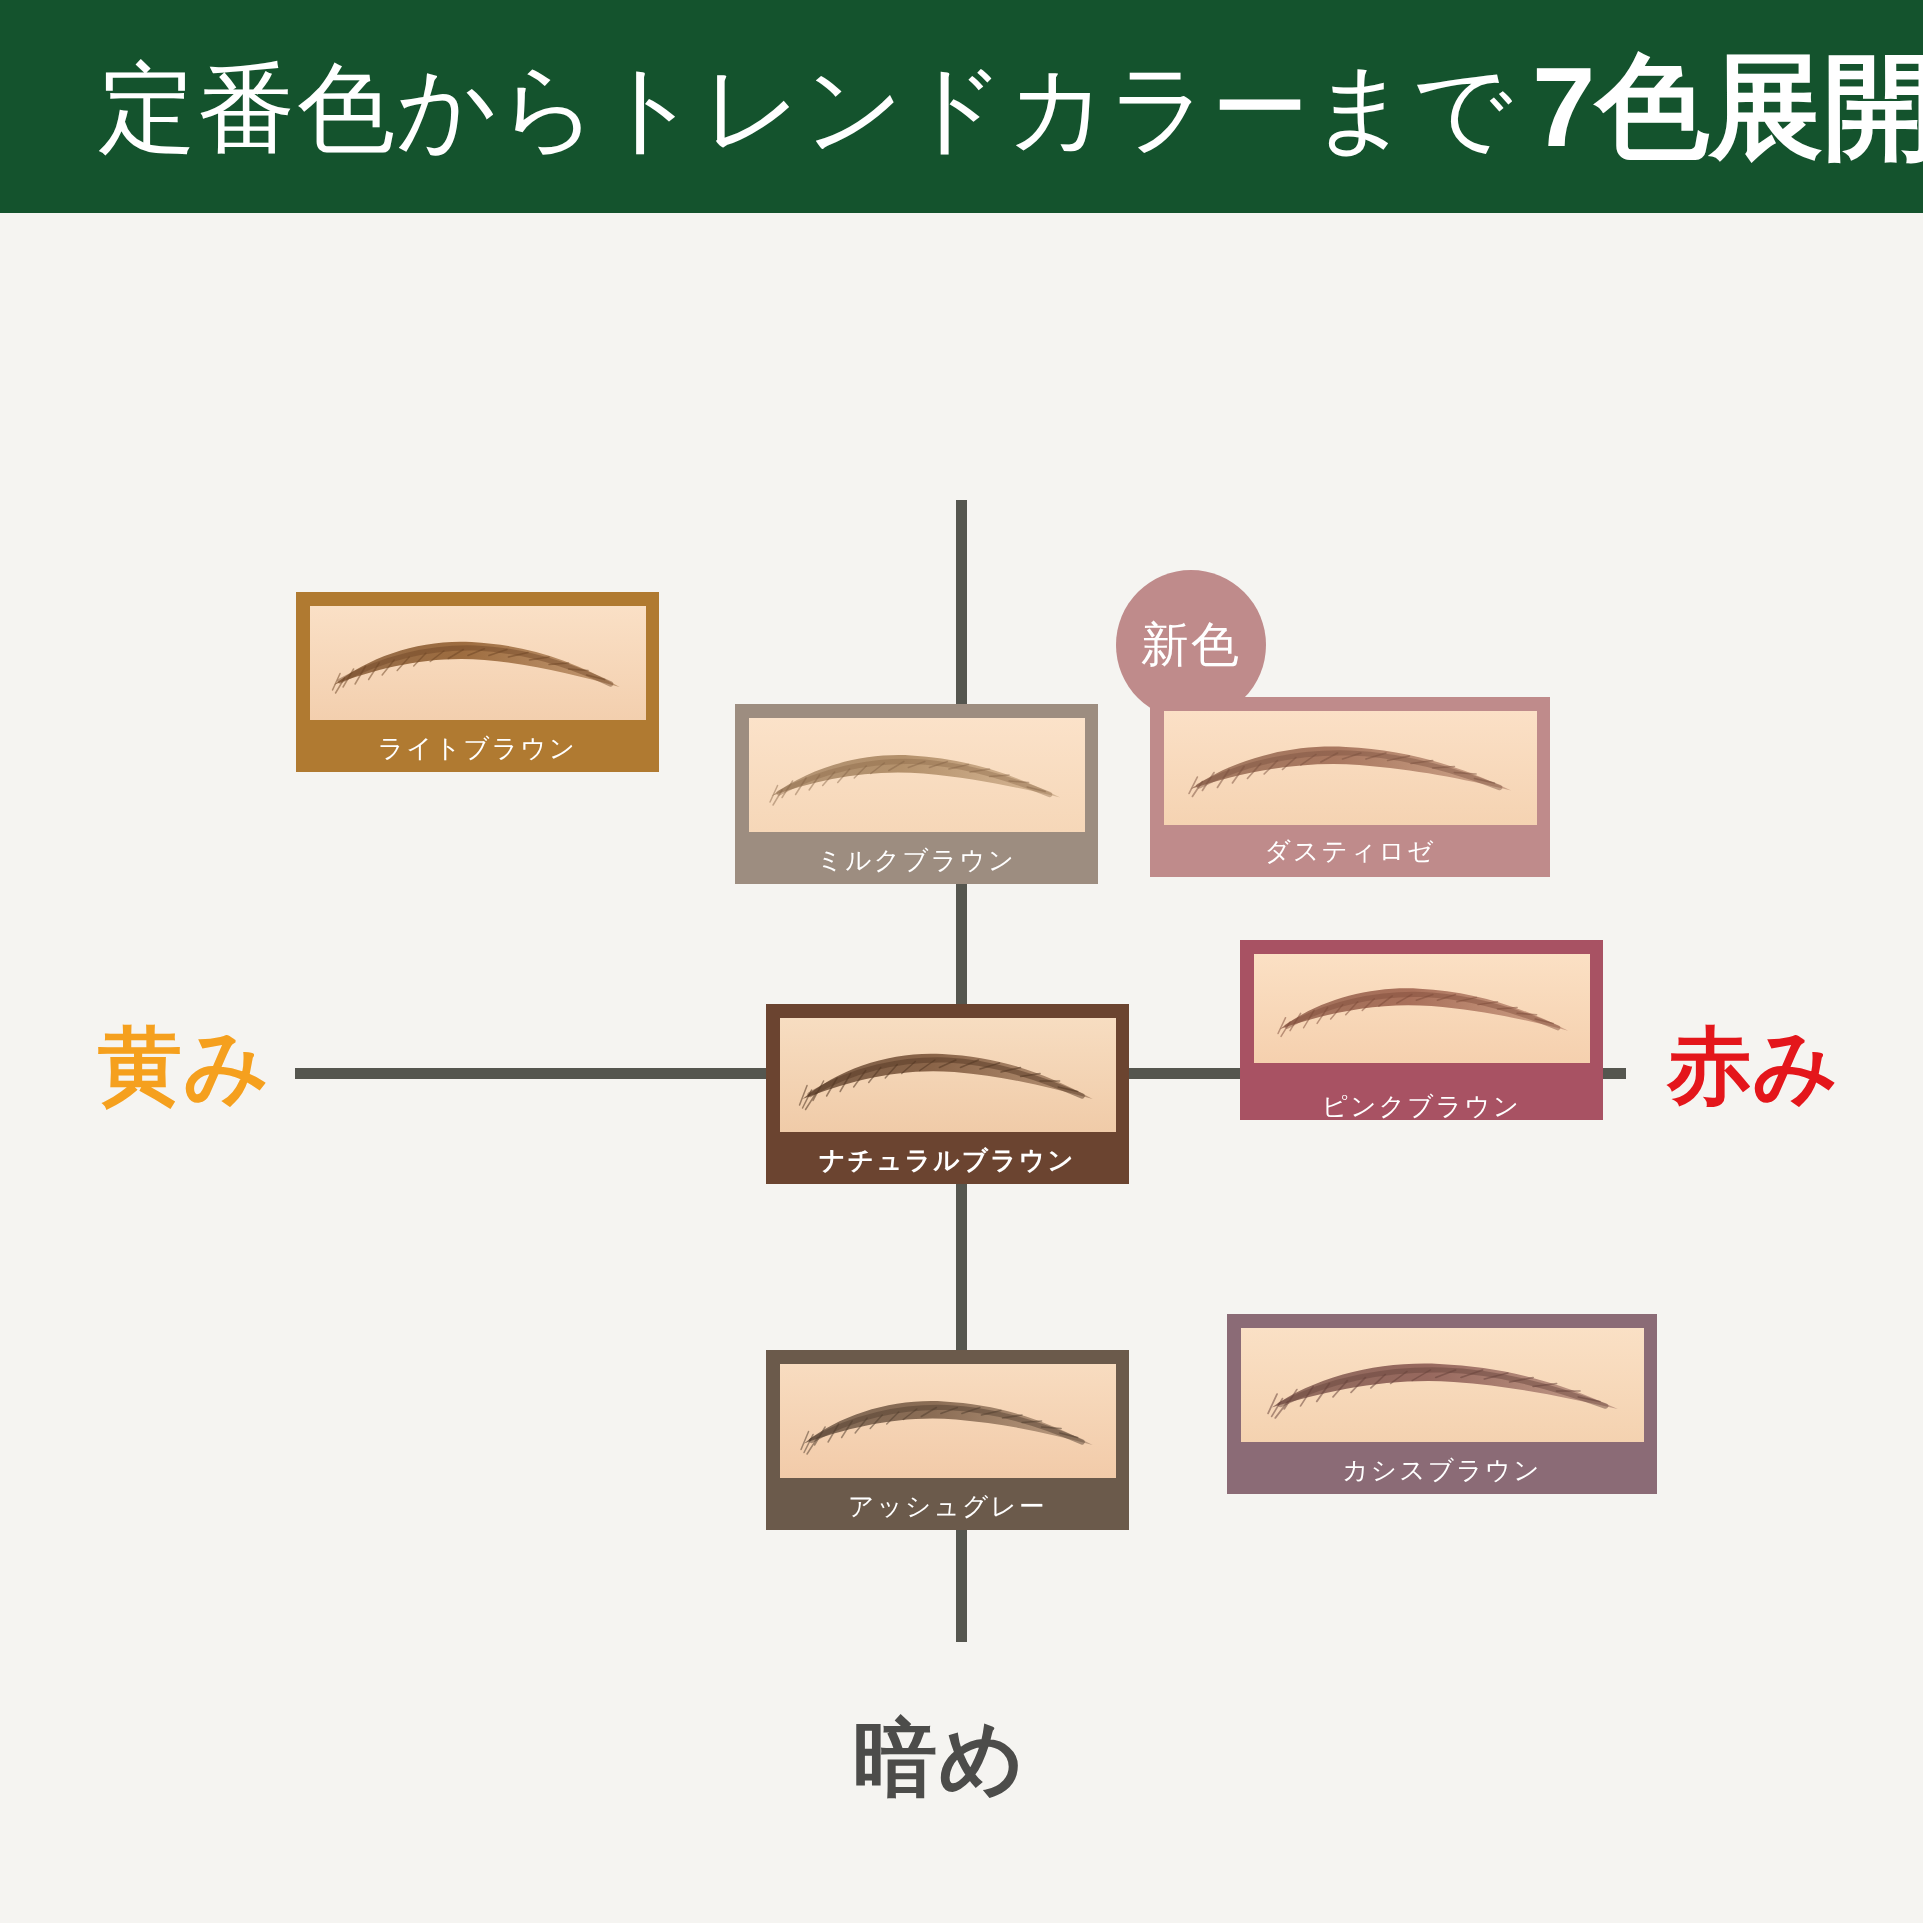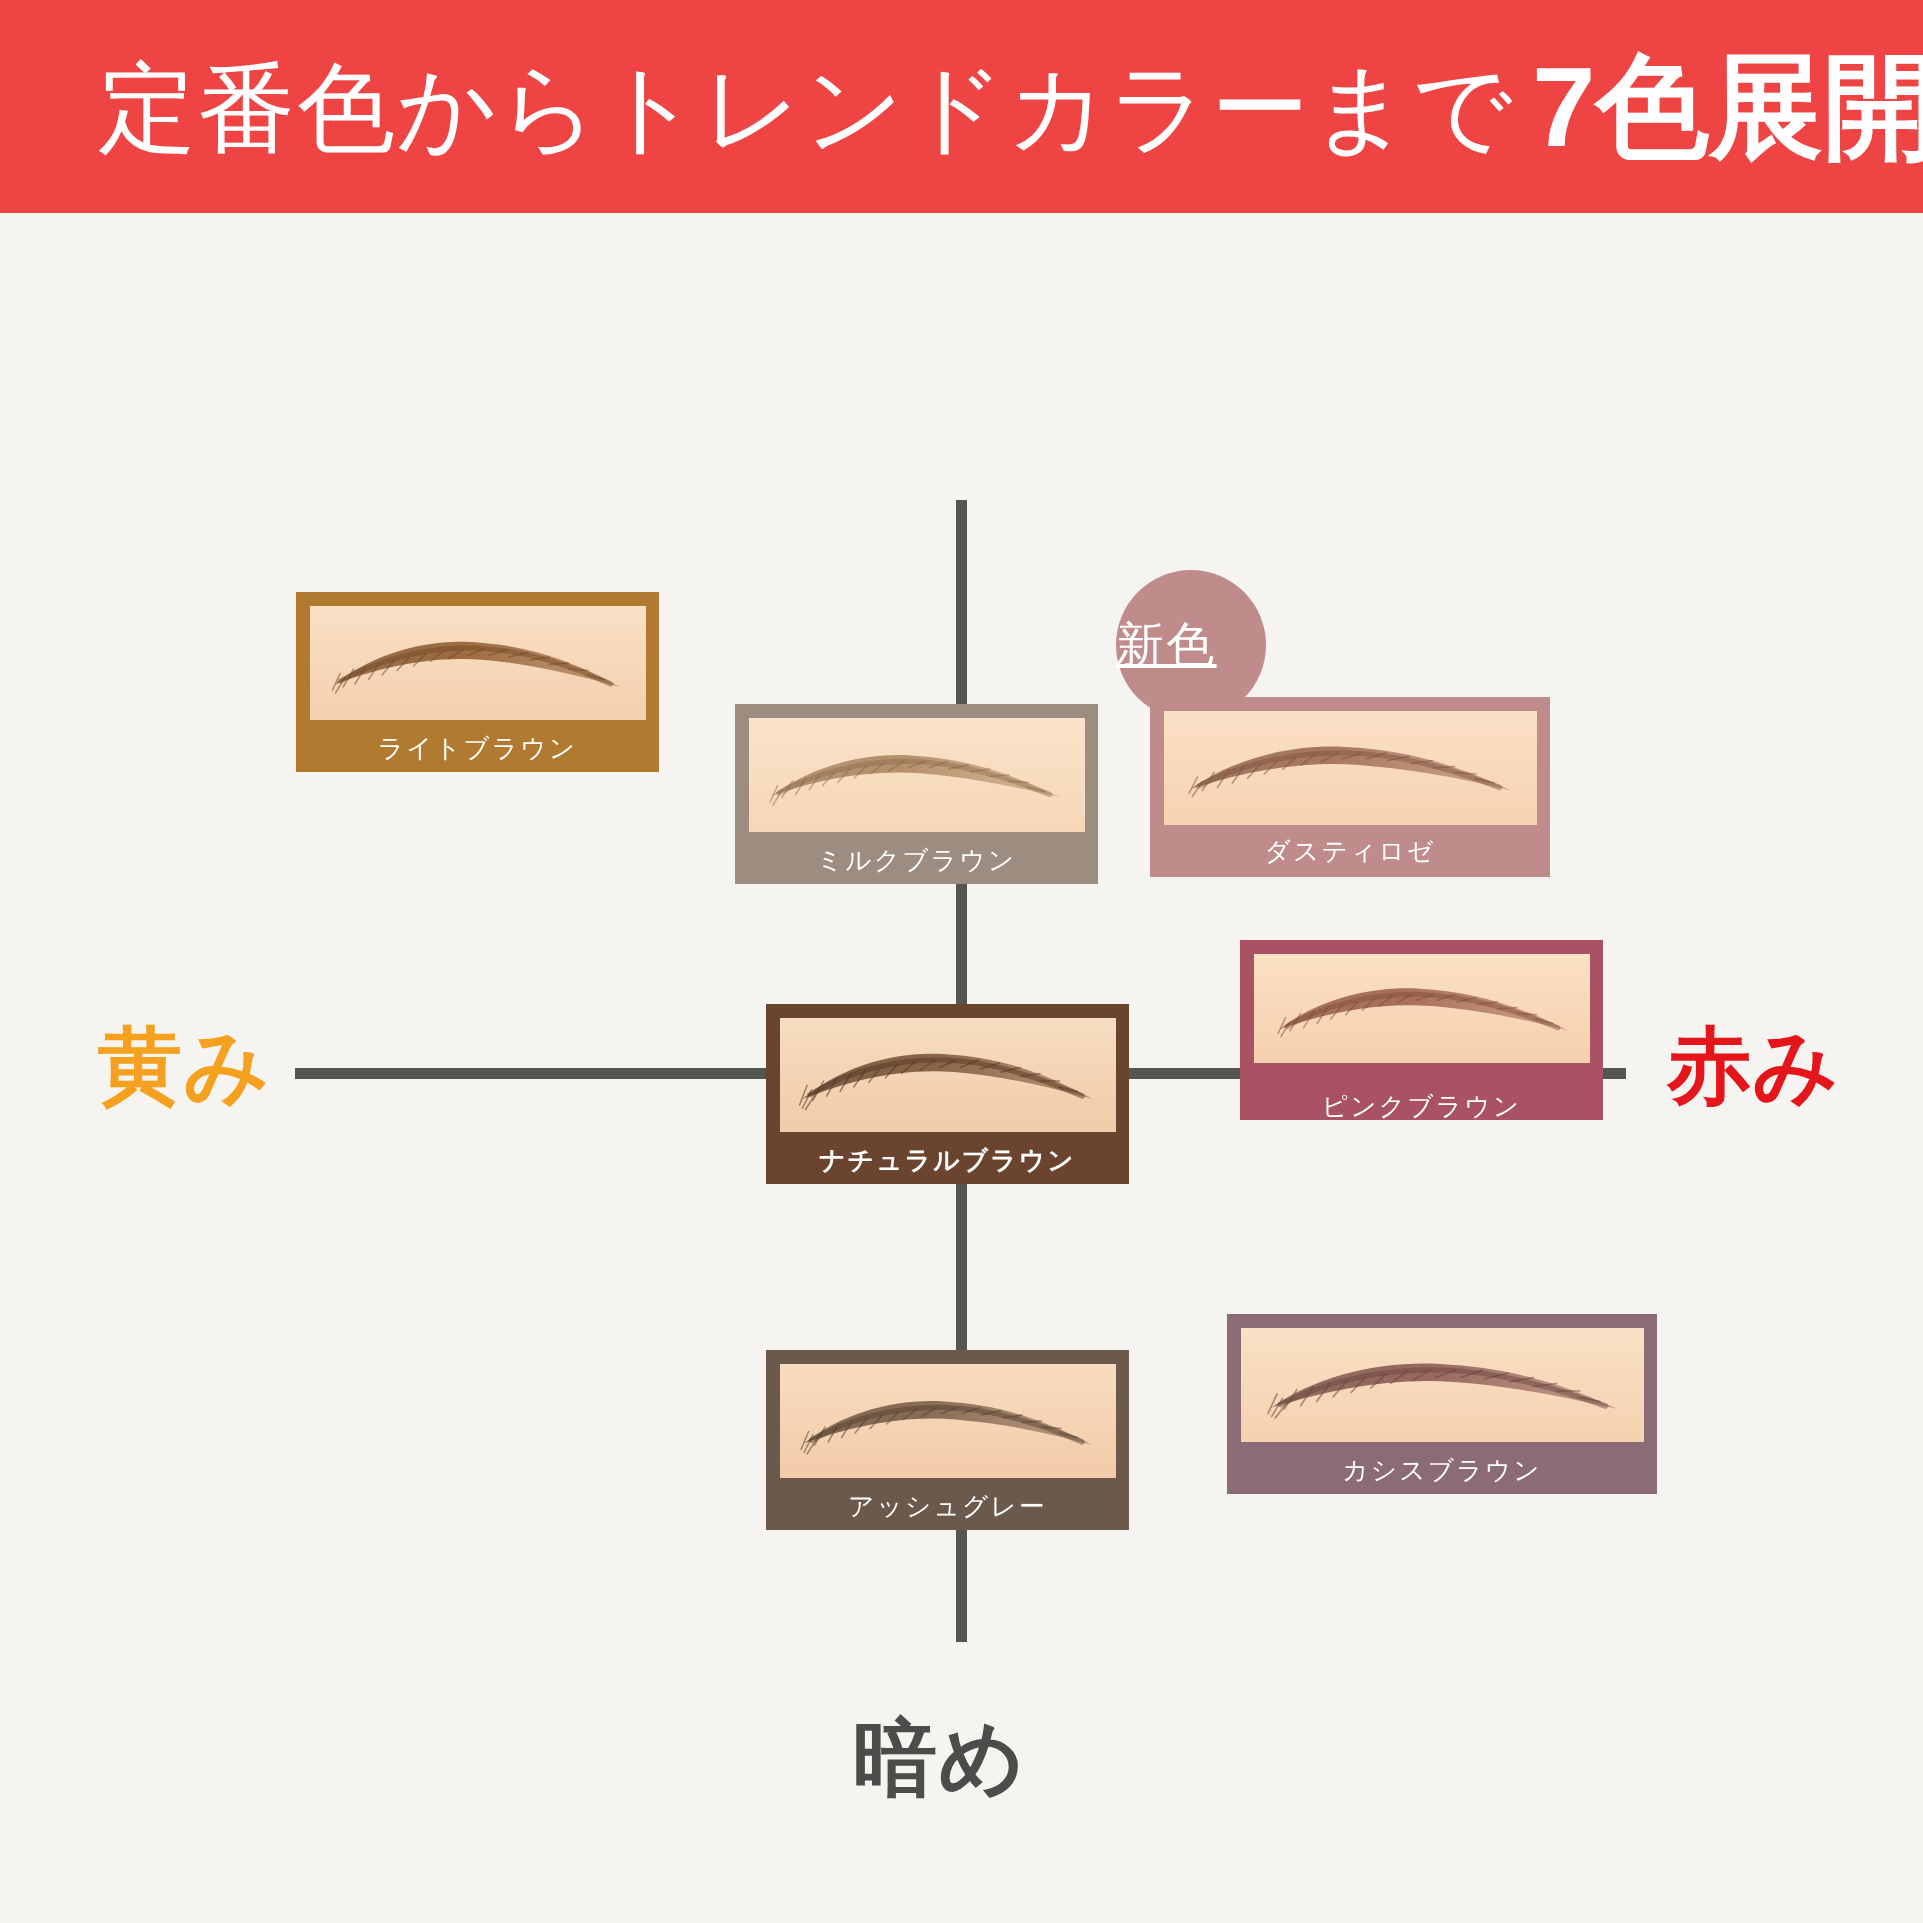--- a/index.html
+++ b/index.html
@@ -15,21 +15,21 @@
     position: relative;
   }
 
   
   .header-bar {
     position: absolute;
     left: 0;
     top: 0;
     width: 1924px;
     height: 213px;
-    background: #ef4444;
+    background: #14532d;
     box-sizing: border-box;
   }
   .header-title {
     position: absolute;
     left: 98px;
     top: 50%;
     transform: translateY(-50%);
     color: #ffffff;
     white-space: nowrap;
     font-size: 98px;
@@ -130,26 +130,25 @@
     letter-spacing: 2.3px;
     line-height: 1;
   }
 
   
   .new-badge {
     position: absolute;
     border-radius: 50%;
     display: flex;
     align-items: center;
-    justify-content: flex-start;
+    justify-content: center;
     color: #ffffff;
     font-size: 48px;
     letter-spacing: 2.3px;
     line-height: 1;
-    text-decoration: underline;
   }
 </style>
 </head>
 <body>
 
 <div class="header-bar">
   <div class="header-title">
     <span>定番色からトレンドカラーまで</span><span class="emph">7色展開</span>
   </div>
 </div>

